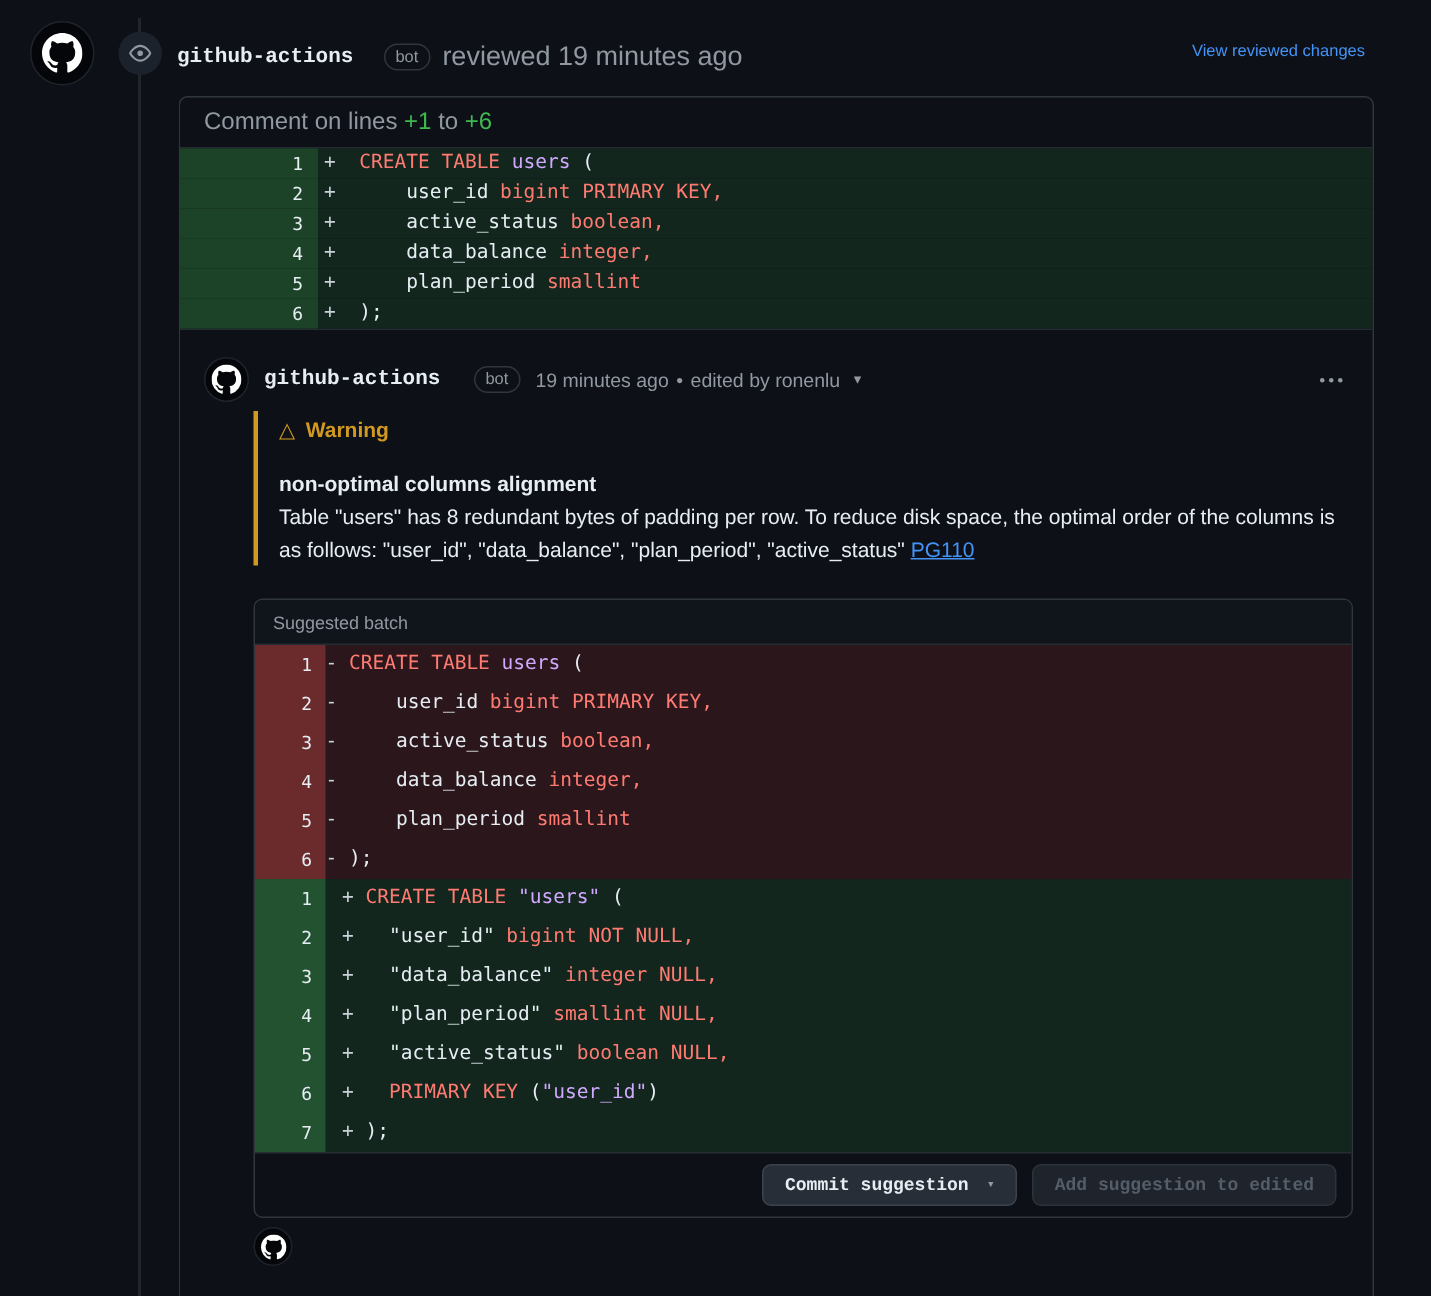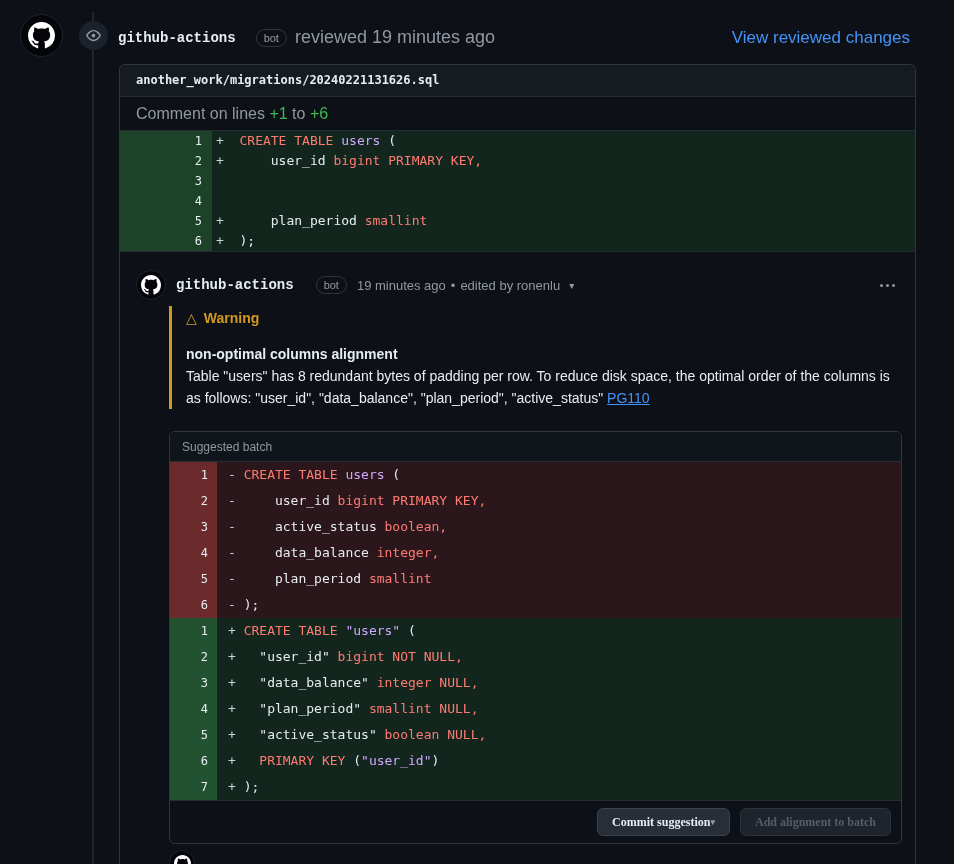--- a/index.html
+++ b/index.html
@@ -25,21 +25,21 @@
   .avatar svg{fill:#ffffff;}
   .avatar-lg{position:absolute;left:20px;top:14px;width:43px;height:43px;}
   .eye-badge{position:absolute;left:79px;top:21px;width:29px;height:29px;border-radius:50%;
     background:#1c222b;display:flex;align-items:center;justify-content:center;}
   .eye-badge svg{fill:#9198a1;}
   .review-header-text{position:absolute;left:118px;top:27px;display:flex;align-items:center;gap:8px;white-space:nowrap;}
   .author{font-size:14px;font-weight:bold;color:var(--text);font-family:Liberation Mono, monospace;}
   .bot-badge{display:inline-block;padding:0 7px;height:18px;line-height:16px;border:1px solid var(--border);
     border-radius:10px;font-size:11px;color:var(--muted);margin-left:12px;}
   .action-text{font-size:18px;color:var(--muted);}
-  .view-link{position:absolute;right:44px;top:28px;font-size:17px;color:var(--accent);text-decoration:none;cursor:pointer;}
+  .view-link{position:absolute;right:44px;top:28px;font-size:11px;color:var(--accent);text-decoration:none;cursor:pointer;}
 
   
   .card{position:absolute;left:119px;top:64px;width:797px;height:802px;
     border:1px solid var(--border);border-bottom:none;border-radius:6px 6px 0 0;background:var(--page_bg);overflow:hidden;}
   .file-header{height:32px;line-height:31px;padding:0 16px;background:var(--surface);
     border-bottom:1px solid var(--border_muted);border-radius:6px 6px 0 0;
     font-family:"DejaVu Sans Mono","Liberation Mono",monospace;font-size:12px;font-weight:600;color:var(--text);cursor:pointer;}
   .comment-lines{height:34px;line-height:33px;padding:0 16px;font-size:16px;color:var(--muted);
     border-bottom:1px solid var(--border_muted);}
   .comment-lines span{white-space:pre;}
@@ -53,21 +53,21 @@
   .d-row pre{margin:0;flex:1 1 auto;font-family:"DejaVu Sans Mono","Liberation Mono",monospace;font-size:13px;}
   .tk{color:var(--syntax_keyword);} .te{color:var(--syntax_entity);} .tp{color:var(--text);} .tm{color:var(--marker);}
 
   .diff1{border-bottom:1px solid var(--border_muted);}
   .diff1 .d-row{height:20px;background:var(--add_row_bg);}
   .diff1 .ln{width:92px;padding-right:10px;line-height:20px;background:var(--add_gutter_bg);}
   .diff1 pre{line-height:20px;padding-left:4px;}
 
   .diff-del .d-row{height:26px;background:var(--del_row_bg);}
   .diff-del .ln{width:47px;padding-right:9px;line-height:26px;background:var(--del_gutter_bg);}
-  .diff-del pre{line-height:26px;padding-left:11px;}
+  .diff-del pre{line-height:26px;}
 
   .diff-add .d-row{height:26px;background:var(--add_row_bg);}
   .diff-add .ln{width:47px;padding-right:9px;line-height:26px;background:var(--add_gutter_bg_strong);}
   .diff-add pre{line-height:26px;padding-left:11px;}
 
   
   .thread-comment{padding:18px 16px 0 16px;}
   .comment-header{display:flex;align-items:center;gap:10px;height:30px;}
   .avatar-sm{width:30px;height:30px;flex:0 0 auto;}
   .comment-meta{font-size:13px;color:var(--muted);display:flex;align-items:center;gap:5px;cursor:pointer;}
@@ -81,21 +81,21 @@
   .warning-tri{font-size:14px;}
   .warning-title{margin-top:16px;font-size:14px;line-height:20px;font-weight:bold;color:var(--text);}
   .warning-text{margin-top:2px;font-size:14px;line-height:21.5px;color:var(--text);max-width:716px;}
   .warning-text a{color:var(--accent);text-decoration:underline;cursor:pointer;}
 
   .suggestion{margin-top:22px;border:1px solid var(--border);border-radius:6px;overflow:hidden;background:var(--page_bg);}
   .sugg-header{height:30px;line-height:30px;padding:0 12px;font-size:12px;color:var(--muted);
     background:#10151c;border-bottom:1px solid var(--border_muted);}
   .sugg-footer{border-top:1px solid var(--border_muted);padding:7px 10px;display:flex;justify-content:flex-end;gap:10px;}
   .btn{height:28px;padding:11px 14px;border-radius:6px;font-size:12px;font-weight:600;
-    font-family:Liberation Serif, serif;cursor:pointer;display:flex;align-items:center;gap:0;}
+    font-family:Liberation Mono, monospace;cursor:pointer;display:flex;align-items:center;gap:12px;}
   .btn-commit{background:#272e38;border:1px solid #3c434d;color:var(--text);}
   .btn-commit .caret{font-size:9px;color:var(--muted);}
   .btn-batch{background:#1f242c;border:1px solid #2c323a;color:#545d68;cursor:default;}
 
   .next-avatar{margin-top:6px;width:26px;height:26px;}
 </style>
 </head>
 <body>
 
 <div class="timeline-line"></div>
@@ -113,41 +113,40 @@
   </div>
   <div class="review-header-text">
     <span class="author">github-actions</span>
     <span class="bot-badge">bot</span>
     <span class="action-text">reviewed 19 minutes ago</span>
   </div>
   <a class="view-link">View reviewed changes</a>
 </header>
 
 <section class="card">
-  <div class="file-header">
-    <span>another_work/migrations/20240221131626.sql</span>
-  </div>
   <div class="comment-lines">
     <span>Comment on lines </span><span class="green">+1</span><span> to </span><span class="green">+6</span>
   </div>
 
   <div class="diff diff1">
       <div class="d-row">
         <div class="ln">1</div>
         <pre><span class="tm">+  </span><span class="tk">CREATE TABLE </span><span class="te">users</span><span class="tp"> (</span></pre>
       </div>
       <div class="d-row">
         <div class="ln">2</div>
         <pre><span class="tm">+  </span><span class="tp">    user_id </span><span class="tk">bigint PRIMARY KEY,</span></pre>
       </div>
       <div class="d-row">
         <div class="ln">3</div>
+        <pre><span class="tm">+  </span><span class="tp">    active_status </span><span class="tk">boolean,</span></pre>
       </div>
       <div class="d-row">
         <div class="ln">4</div>
+        <pre><span class="tm">+  </span><span class="tp">    data_balance </span><span class="tk">integer,</span></pre>
       </div>
       <div class="d-row">
         <div class="ln">5</div>
         <pre><span class="tm">+  </span><span class="tp">    plan_period </span><span class="tk">smallint</span></pre>
       </div>
       <div class="d-row">
         <div class="ln">6</div>
         <pre><span class="tm">+  </span><span class="tp">);</span></pre>
       </div>
     </div>
@@ -243,21 +242,21 @@
               <div class="ln">7</div>
               <pre><span class="tm">+ </span><span class="tp">);</span></pre>
             </div>
           </div>
         <div class="sugg-footer">
           <button class="btn btn-commit">
             <span>Commit suggestion</span>
             <span class="caret">▾</span>
           </button>
           <button class="btn btn-batch">
-            <span>Add alignment to batch</span>
+            <span>Add suggestion to edited</span>
           </button>
         </div>
       </div>
 
       <div class="avatar next-avatar">
         <svg width="17" height="17" viewBox="0 0 16 16">
             <path d="M8 0c4.42 0 8 3.58 8 8a8.013 8.013 0 0 1-5.45 7.59c-.4.08-.55-.17-.55-.38 0-.27.01-1.13.01-2.2 0-.75-.25-1.23-.54-1.48 1.78-.2 3.65-.88 3.65-3.95 0-.88-.31-1.59-.82-2.15.08-.2.36-1.02-.08-2.12 0 0-.67-.22-2.2.82-.64-.18-1.32-.27-2-.27-.68 0-1.36.09-2 .27-1.53-1.03-2.2-.82-2.2-.82-.44 1.1-.16 1.92-.08 2.12-.51.56-.82 1.28-.82 2.15 0 3.06 1.86 3.75 3.64 3.95-.23.2-.44.55-.51 1.07-.46.21-1.61.55-2.33-.66-.15-.24-.6-.83-1.23-.82-.67.01-.27.38.01.53.34.19.73.9.82 1.13.16.45.68 1.31 2.69.94 0 .67.01 1.3.01 1.49 0 .21-.15.45-.55.38A7.995 7.995 0 0 1 0 8c0-4.42 3.58-8 8-8Z"></path>
           </svg>
       </div>
     </div>

